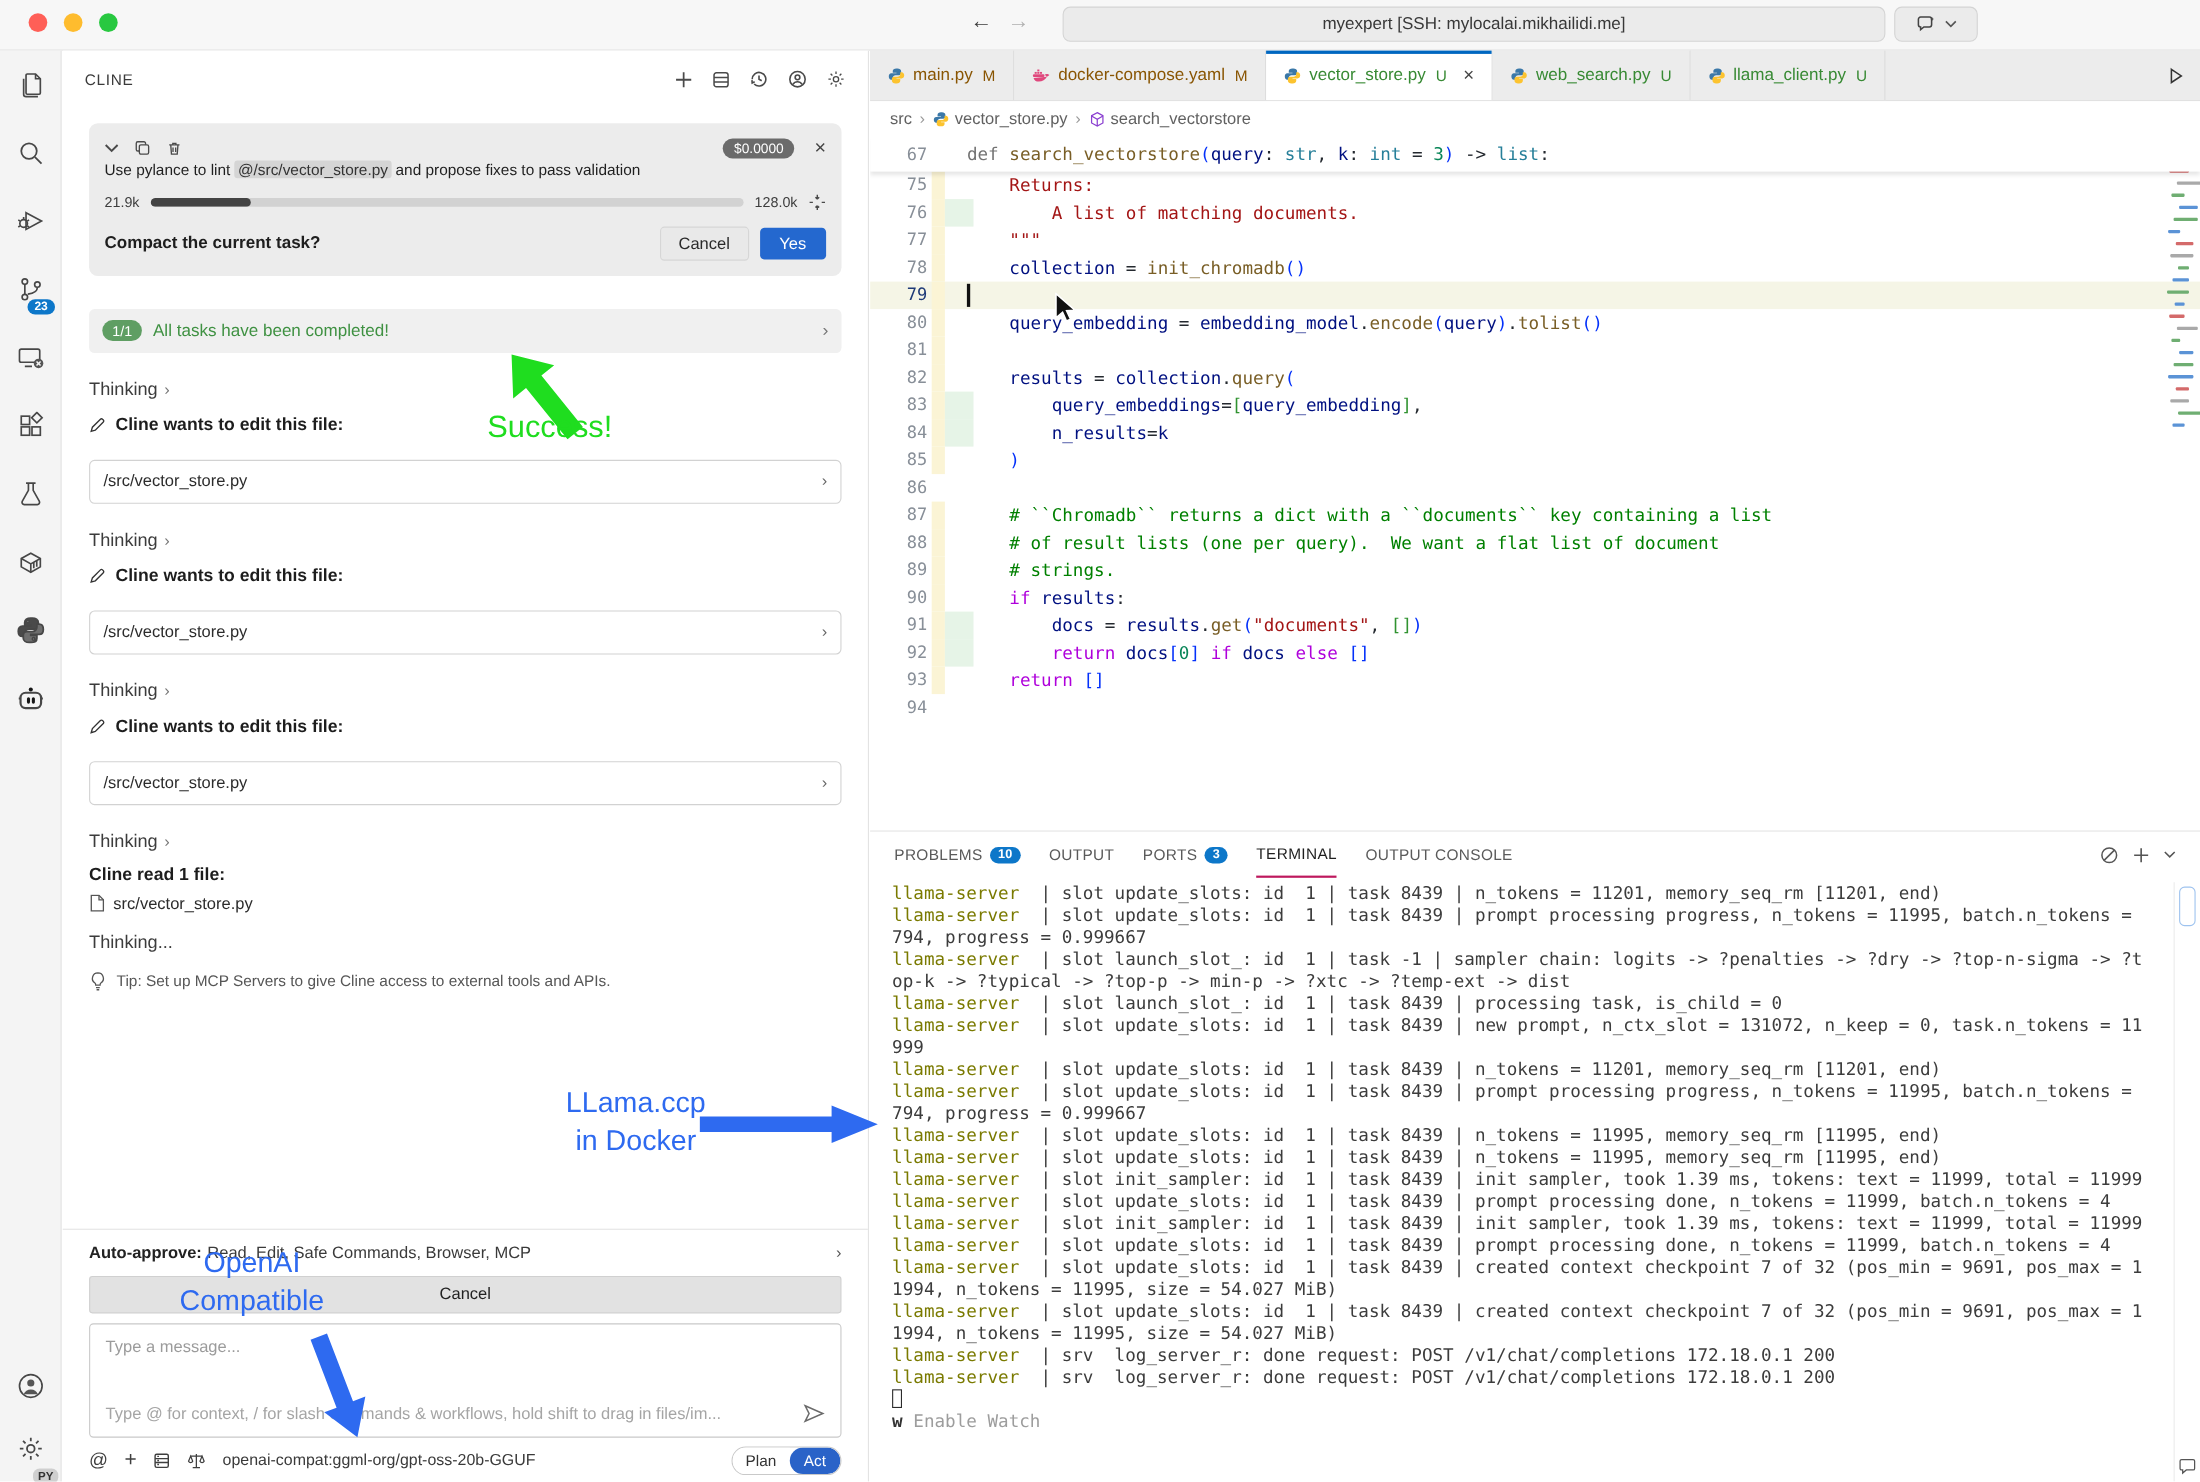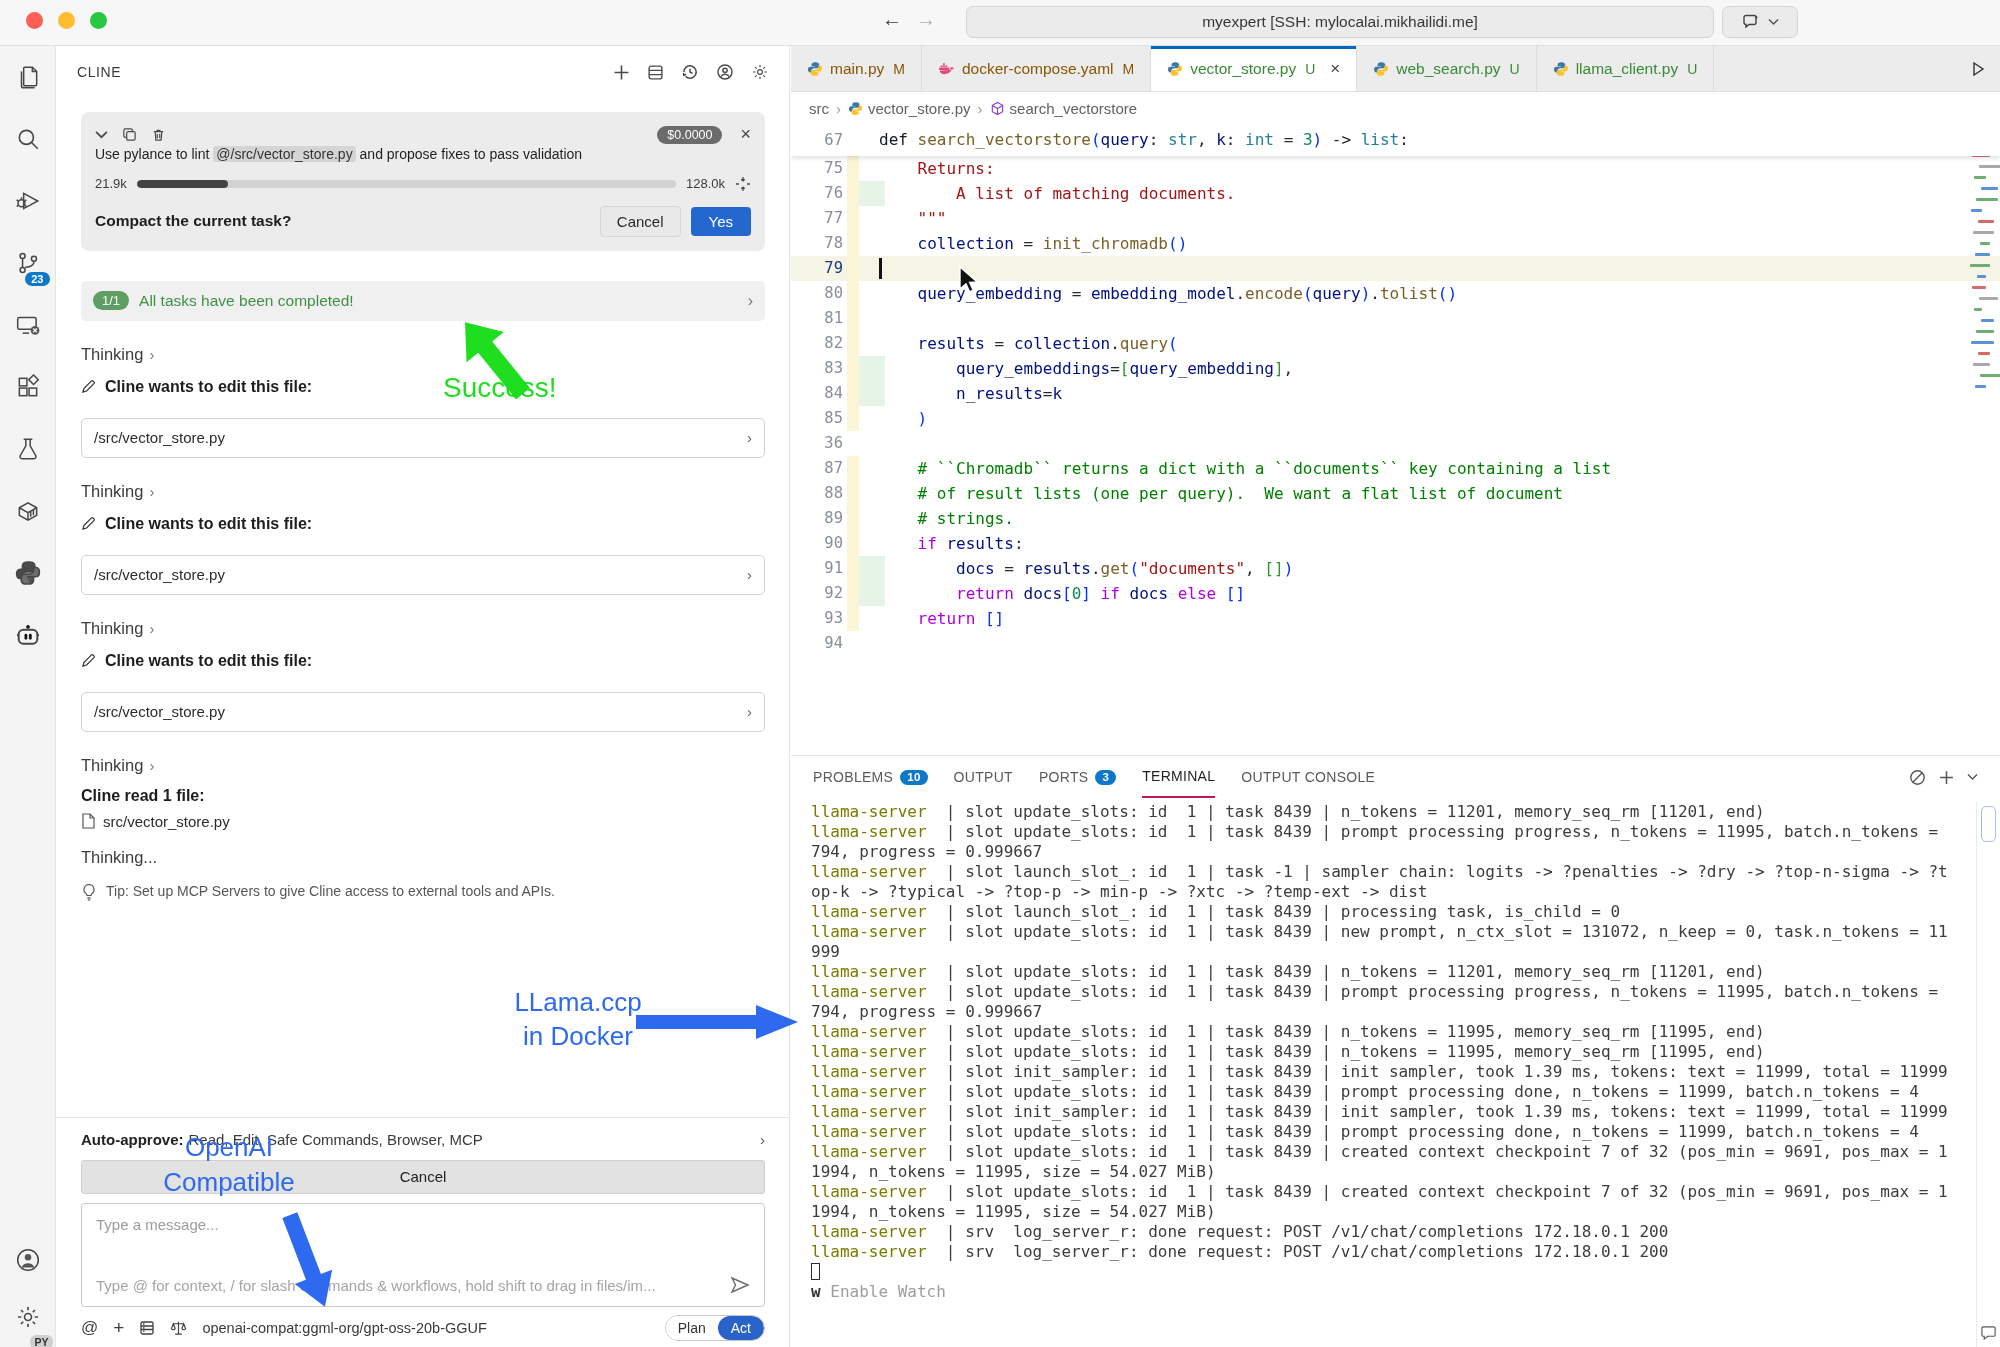--- a/index.html
+++ b/index.html
@@ -92,21 +92,21 @@
   .code-area { position:relative; height:631px; background:#fff; overflow:hidden; }
   .code-line { display:flex; height:25px; line-height:25px; font-family:"DejaVu Sans Mono", monospace; font-size:16px; position:relative; }
   .code-line.sticky { background:#fff; box-shadow:0 3px 4px rgba(0,0,0,.10); position:relative; z-index:3; height:32px; line-height:32px; }
   .gut { width:52px; text-align:right; color:#888f98; font-size:15.5px; flex:none; }
   .decor { width:36px; flex:none; position:relative; }
   .dy { position:absolute; left:4px; top:0; width:12px; height:100%; background:#fbf4d5; }
   .dg { position:absolute; left:16px; top:0; width:26px; height:100%; background:#e6f4e7; }
   .ctext { white-space:pre; position:relative; }
   .code-line.current { background:#f5f5e6; }
   .cursor-bar { position:absolute; left:88px; top:2px; width:2.5px; height:21px; background:#111; }
-  .tk-kw{color:#0f172a} .tk-fn{color:#795e26} .tk-var{color:#001080} .tk-ty{color:#267f99}
+  .tk-kw{color:#737373} .tk-fn{color:#795e26} .tk-var{color:#001080} .tk-ty{color:#267f99}
   .tk-num{color:#098658} .tk-str{color:#a31515} .tk-com{color:#008000} .tk-ctl{color:#af00db}
   .tk-b1{color:#0431fa} .tk-b2{color:#319331} .tk-pl{color:#24292f}
   .minimap { position:absolute; right:2px; top:0; width:30px; height:300px; }
   .mm-mark { position:absolute; height:3px; border-radius:1px; }
 
   
   .panel { position:absolute; left:0; top:709px; width:1209px; height:592px; background:#fff; border-top:1px solid #e4e4e4; }
   .panel-tabs { height:42px; display:flex; align-items:center; padding:0 22px; gap:26px; }
   .ptab { font-size:14px; letter-spacing:.3px; color:#5a5a5a; display:flex; align-items:center; gap:7px; height:42px; }
   .ptab.active { color:#1f1f1f; border-bottom:2px solid #be185d; }
@@ -578,21 +578,21 @@
             <div class="ctext"><span class="tk-pl">        </span><span class="tk-var">n_results</span><span class="tk-pl">=</span><span class="tk-var">k</span></div>
           </div>
           <div class="code-line">
             <div class="gut">85</div>
             <div class="decor">
               <span class="dy"></span>
             </div>
             <div class="ctext"><span class="tk-pl">    </span><span class="tk-b1">)</span></div>
           </div>
           <div class="code-line">
-            <div class="gut">36</div>
+            <div class="gut">86</div>
             <div class="decor"></div>
             <div class="ctext"></div>
           </div>
           <div class="code-line">
             <div class="gut">87</div>
             <div class="decor">
               <span class="dy"></span>
             </div>
             <div class="ctext"><span class="tk-pl">    </span><span class="tk-com"># ``Chromadb`` returns a dict with a ``documents`` key containing a list</span></div>
           </div>

